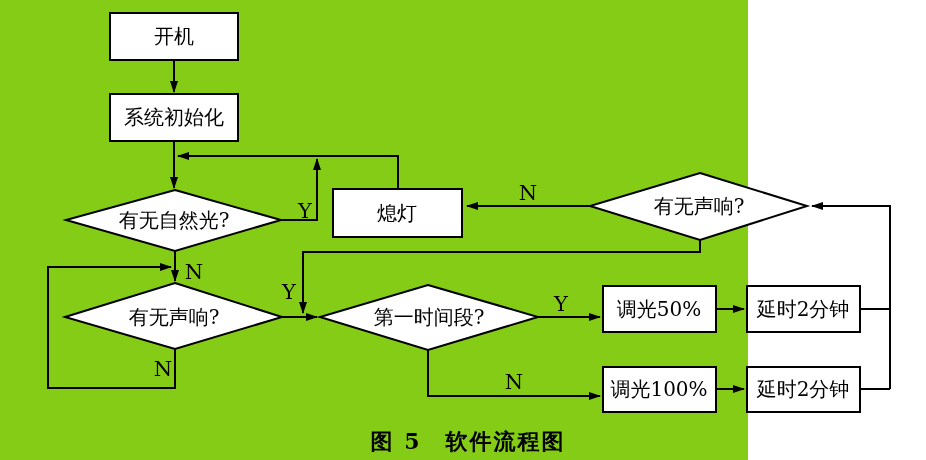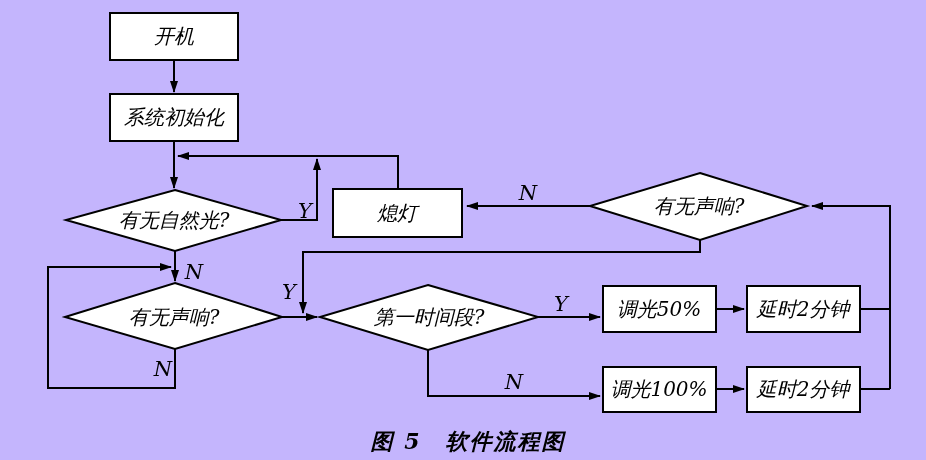--- a/index.html
+++ b/index.html
@@ -2,25 +2,24 @@
 <html><head>
 <meta charset="utf-8">
 <style>
   html, body {
     margin: 0;
     padding: 0;
     background: #ffffff;
   }
   .figure-canvas {
     position: relative;
-    width: 926px;
+    width: 748px;
     height: 460px;
-    background: #c4b5fd;
+    background: #84cc16;
     font-family: "DejaVu Serif", "Liberation Serif", serif;
-    font-style: italic;
   }
   svg {
     display: block;
   }
   .shape {
     fill: #ffffff;
     stroke: #000000;
     stroke-width: 2;
   }
   .edge {

